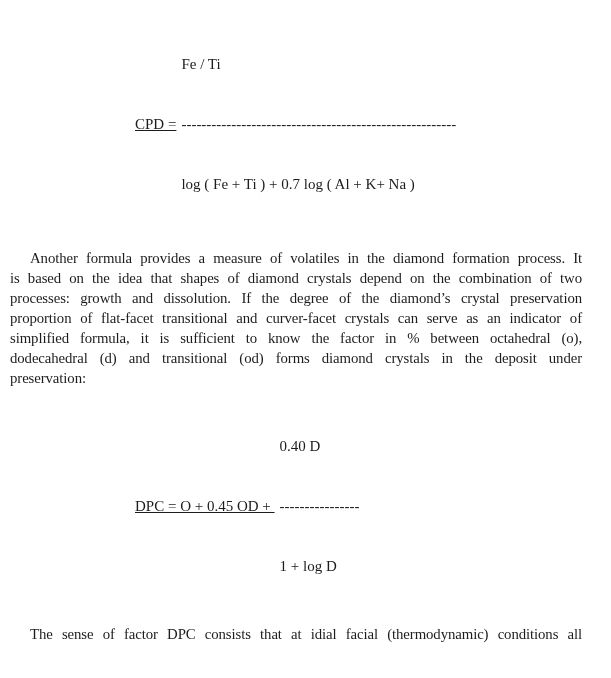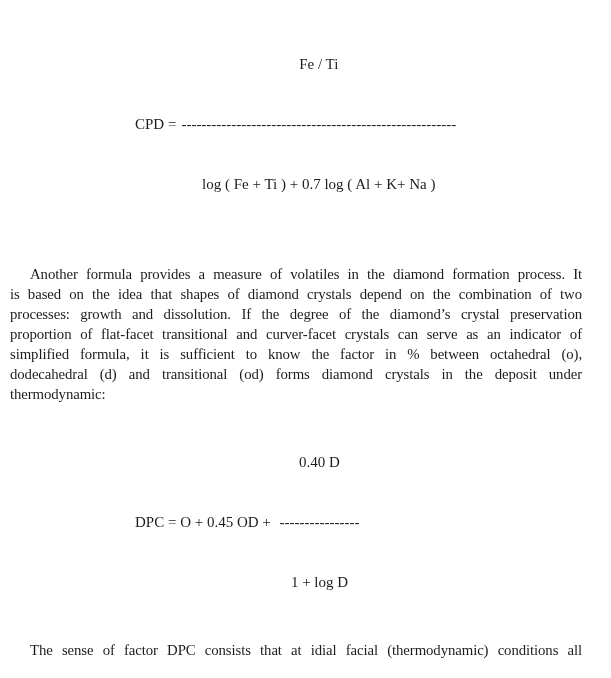--- a/index.html
+++ b/index.html
@@ -20,36 +20,36 @@
   .jline {
     line-height: 20px;
     white-space: nowrap;
     text-align: justify;
     text-align-last: justify;
     text-justify: inter-word;
   }
   .jline.last { text-align-last: left; }
   .indent { padding-left: 20px; }
   
-  .p1 { margin-top: 30px; }
+  .p1 { margin-top: 14px; }
   .p2 { margin-top: 8px; }
   
   .formula {
     display: flex;
     align-items: center;
     white-space: pre;
     line-height: 20px;
     font-size: 15px;
     letter-spacing: 0;
   }
   .f1 { margin-top: 2px; margin-left: 125px; }
   .f2 { margin-top: 8px; margin-left: 125px; }
-  .frac { display: inline-block; text-align: center; vertical-align: middle; }
+  .frac { display: inline-block; text-align: left; vertical-align: middle; }
   .frac > div { line-height: 20px; }
-  .lhs { margin-right: 5px; }
+  .lhs { margin-right: 5px; text-decoration: underline; }
 </style>
 </head>
 <body>
 
 <div class="page">
 
   <div class="formula f1">
     <span class="lhs">CPD =</span>
     <span class="frac">
       <div class="num">Fe / Ti</div>
@@ -58,21 +58,21 @@
     </span>
   </div>
 
   <div class="p1">
     <div class="jline indent">Another formula provides a measure of volatiles in the diamond formation process.  It</div>
     <div class="jline">is based on the idea that shapes of diamond crystals depend on the combination of two</div>
     <div class="jline">processes:  growth and dissolution. If the degree of the diamond’s crystal preservation</div>
     <div class="jline">proportion of flat-facet transitional and curver-facet crystals can serve as an indicator of</div>
     <div class="jline">simplified formula, it is sufficient to know the factor in % between octahedral (o),</div>
     <div class="jline">dodecahedral (d) and transitional (od) forms diamond crystals in the deposit under</div>
-    <div class="jline last">thermodynamic:</div>
+    <div class="jline last">preservation:</div>
   </div>
 
   <div class="formula f2">
     <span class="lhs">DPC = O + 0.45 OD + </span>
     <span class="frac">
       <div class="num">0.40 D</div>
       <div class="bar">----------------</div>
       <div class="den">1 + log D</div>
     </span>
   </div>

